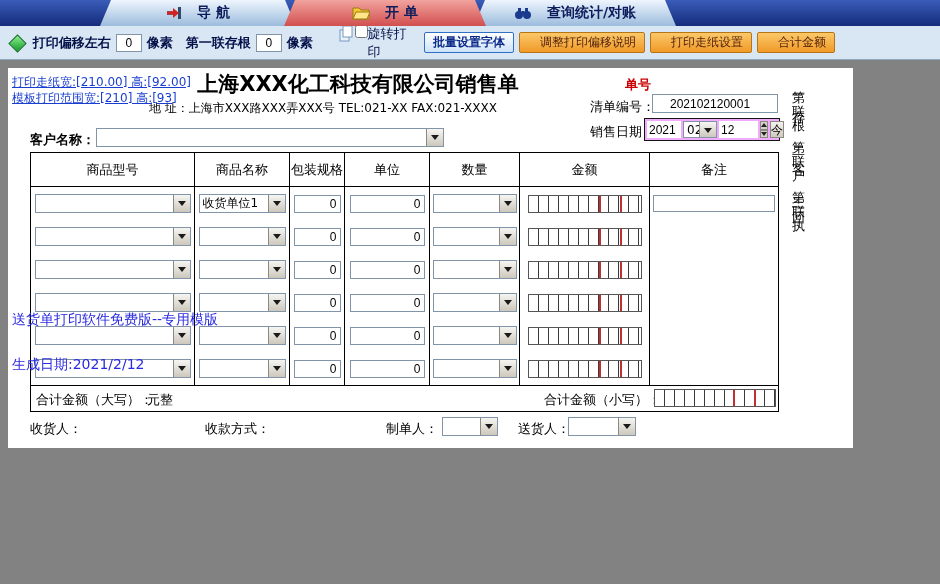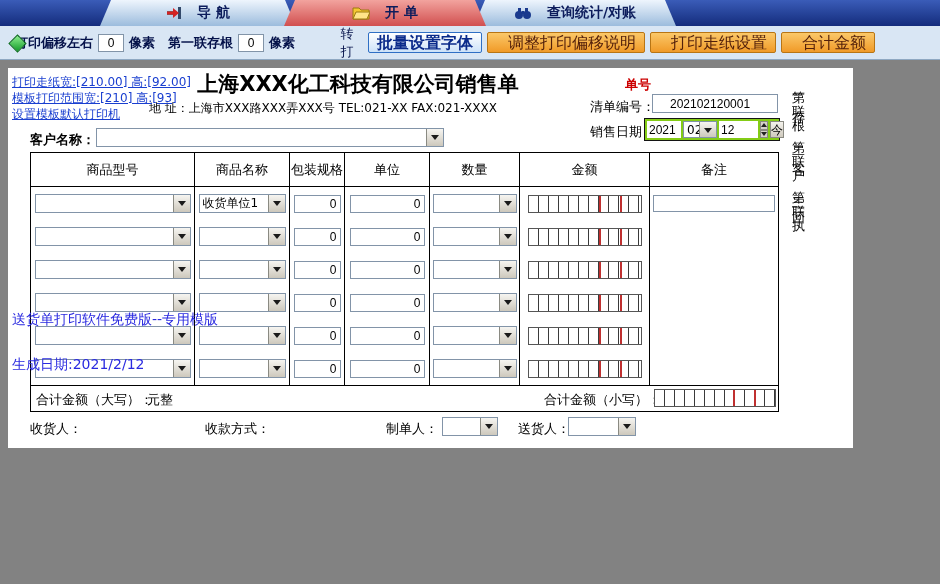--- a/index.html
+++ b/index.html
@@ -22,21 +22,21 @@
   .toolbar { height:34px; background:#d9e6f4; border-bottom:1px solid #8fa8c2; box-sizing:border-box;
              display:flex; align-items:center; padding:0 8px; gap:5px; font-size:13px; color:#05124a; }
   .diamond-wrap { width:18px; height:18px; position:relative; margin-right:2px; }
   .diamond { position:absolute; left:3px; top:3px; width:11px; height:11px; transform:rotate(45deg);
              background:linear-gradient(135deg,#8ef08e,#129a2a); border:1px solid #0a6a1a; }
   .t-label { font-weight:bold; white-space:nowrap; }
   .t-input { width:26px; height:18px; border:1px solid #8294a8; box-sizing:border-box; font-size:12px;
              text-align:center; background:#fff; }
   .rotate-group { display:flex; gap:0; margin-left:20px; }
   .rotate-group input { width:13px; height:13px; }
-  .btn { height:21px; font-size:16px; padding:0 8px; cursor:pointer; border-radius:2px; white-space:nowrap;
+  .btn { height:21px; font-size:12px; padding:0 8px; cursor:pointer; border-radius:2px; white-space:nowrap;
          font-family:"DejaVu Sans","Liberation Sans",sans-serif; }
   .btn-blue { margin-left:auto; background:linear-gradient(#ffffff,#cde2f8); border:1px solid #2f6fc4;
               color:#0a2a8a; font-weight:bold; }
   .btn-orange { background:linear-gradient(#fbc869,#f09a28); border:1px solid #b87514; color:#521f0a;padding-left:20px; }
   .toolbar-end-spacer { width:92px; flex:0 0 auto; }
 
   
   .main { position:relative; width:940px; height:524px; background:#828282; }
   .page { position:absolute; left:8px; top:8px; width:845px; height:380px; background:#fff; font-size:13px; color:#000; }
 
@@ -44,21 +44,21 @@
   .tpl-link { display:block; font-size:12px; color:#1a3fd0; text-decoration:underline; line-height:16px; cursor:pointer; white-space:nowrap; }
 
   .page-title { position:absolute; left:140px; top:2px; width:420px; text-align:center; font-size:21px; font-weight:bold; white-space:nowrap; z-index:1; }
   .page-address { position:absolute; left:100px; top:32px; width:430px; text-align:center; font-size:12px; white-space:nowrap; }
 
   .order-no { position:absolute; left:617px; top:8px; color:#cc0000; font-size:13px; font-weight:bold; }
   .inv-label { position:absolute; left:582px; top:30px; }
   .inv-input { position:absolute; left:644px; top:26px; width:126px; height:19px; box-sizing:border-box;
                border:1px solid #8294a8; font-size:12px; padding:1px 17px; }
   .date-label { position:absolute; left:582px; top:55px; }
-  .date-panel { position:absolute; left:636px; top:50px; width:136px; height:23px; background:#84cc16;
+  .date-panel { position:absolute; left:636px; top:50px; width:136px; height:23px; background:#f0abfc;
                 border:1px solid #141414; box-sizing:border-box; display:flex; align-items:center; gap:2px; padding:1px 2px; }
   .dp-year { width:34px; height:17px; border:none; font-size:12px; padding:0 2px; box-sizing:border-box; }
   .dp-day  { width:39px; height:17px; border:none; font-size:12px; padding:0 2px; box-sizing:border-box; }
   .spinner { width:12px; height:17px; display:flex; flex-direction:column; }
   .sp-btn { flex:1; background:#d6d2ca; border:1px solid #8a8a82; display:flex; align-items:center; justify-content:center; cursor:pointer; padding:0; }
   .sp-up::after { content:""; border:3px solid transparent; border-bottom:4px solid #222; margin-top:-3px; }
   .sp-dn::after { content:""; border:3px solid transparent; border-top:4px solid #222; margin-bottom:-3px; }
   .dp-today { width:20px; height:17px; font-size:12px; background:linear-gradient(#f4f2ec,#cfcabe);
               border:1px solid #8a8a82; padding:0; cursor:pointer; }
 
@@ -179,21 +179,20 @@
   <button class="btn btn-orange">合计金额</button>
   <span class="toolbar-end-spacer"></span>
 </div>
 
 <div class="main">
   <div class="page">
 
     <div class="links">
       <span class="tpl-link">打印走纸宽:[210.00] 高:[92.00]</span>
       <span class="tpl-link">模板打印范围宽:[210] 高:[93]</span>
-      <span class="tpl-link">设置模板默认打印机</span>
     </div>
 
     <div class="page-title">上海XXX化工科技有限公司销售单</div>
     <div class="page-address">地 址：上海市XXX路XXX弄XXX号  TEL:021-XX  FAX:021-XXXX</div>
 
     <div class="order-no">单号</div>
     <span class="inv-label">清单编号：</span>
     <input class="inv-input" value="202102120001" style="">
 
     <span class="date-label">销售日期：</span>

